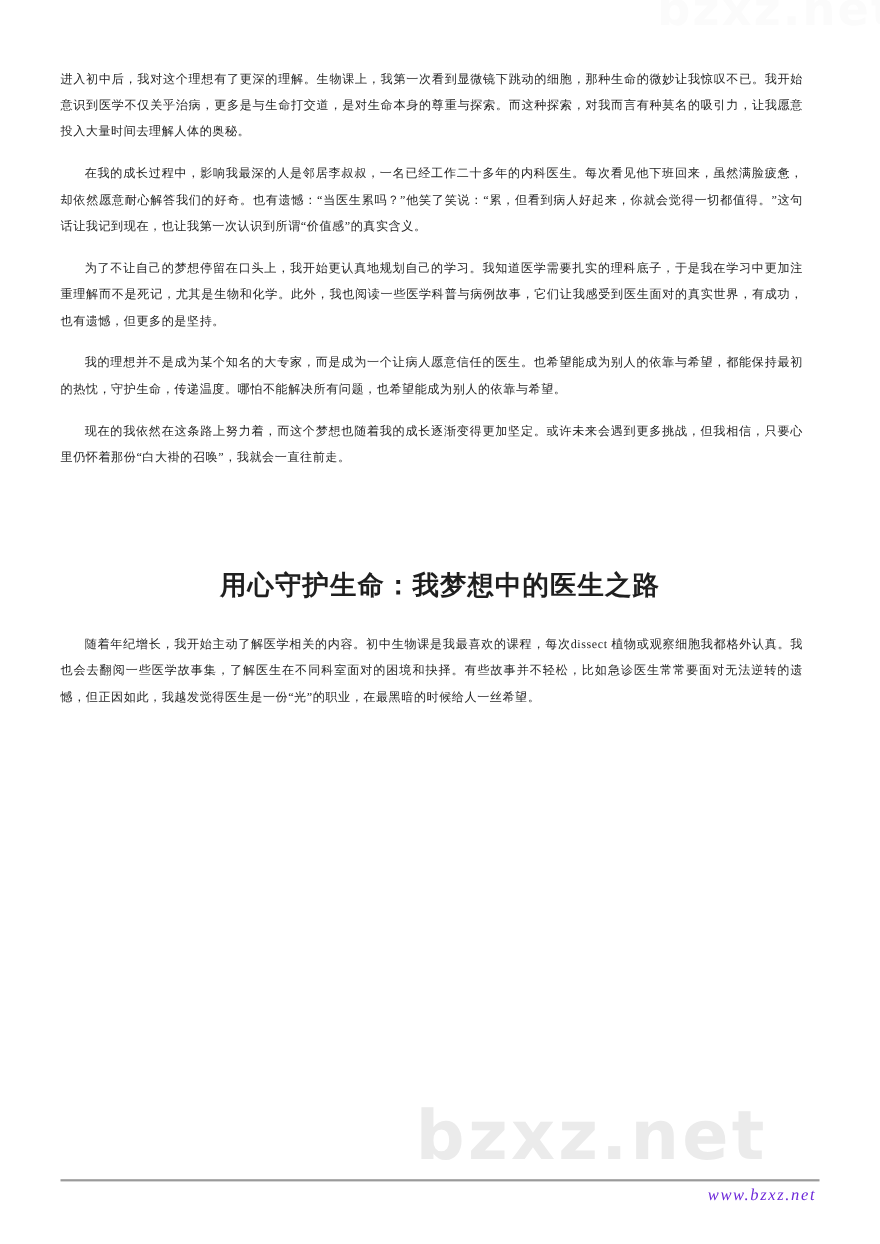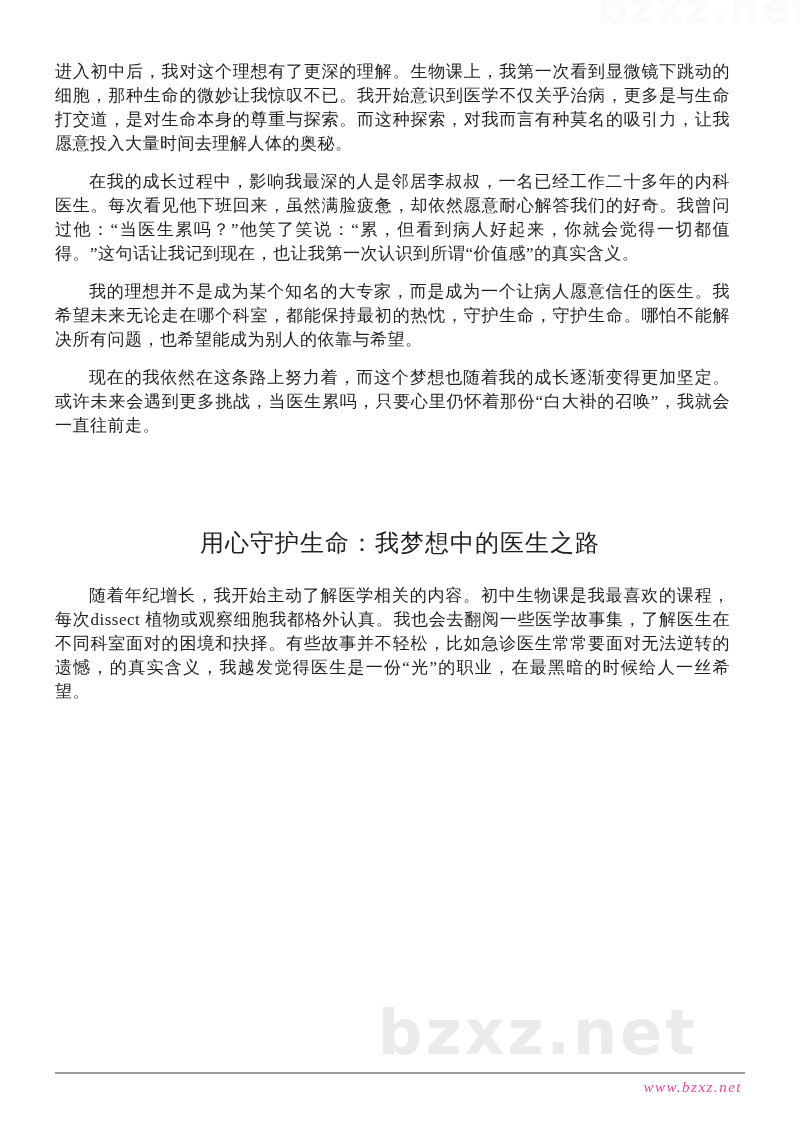--- a/index.html
+++ b/index.html
@@ -17,35 +17,35 @@
     color: #1f1f1f;
   }
   .content {
     position: absolute;
     left: 55px;
     right: 55px;
     top: 60px;
     z-index: 2;
   }
   .para {
-    font-size: 17px;
+    font-size: 11px;
     line-height: 24px;
     text-align: justify;
     text-justify: inter-ideograph;
     margin: 0 15px 14px 0;
     text-indent: 2em;
     letter-spacing: 0.5px;
   }
   .para.no-indent {
     text-indent: 0;
   }
   .essay-title {
     font-size: 24px;
     line-height: 34px;
-    font-weight: 400;
+    font-weight: 700;
     text-align: center;
     margin: 88px 0 24px 0;
     letter-spacing: 1px;
   }
   
   .watermark-main {
     position: absolute;
     left: 378px;
     top: 996px;
     z-index: 1;
@@ -81,45 +81,46 @@
   }
   .footer-site {
     position: absolute;
     right: 58px;
     top: 1079px;
     z-index: 3;
     font-family: "Liberation Serif", "DejaVu Serif", serif;
     font-style: italic;
     font-size: 15px;
     letter-spacing: 1.5px;
-    color: #ec4899;
+    color: #6d28d9;
   }
 </style>
 </head>
 <body>
 
 <div class="page">
 
   <div class="watermark-top">bzxz.net</div>
 
   <div class="watermark-main">bzxz.net</div>
 
   <div class="content">
 
     <section>
       <p class="para no-indent">进入初中后，我对这个理想有了更深的理解。生物课上，我第一次看到显微镜下跳动的细胞，那种生命的微妙让我惊叹不已。我开始意识到医学不仅关乎治病，更多是与生命打交道，是对生命本身的尊重与探索。而这种探索，对我而言有种莫名的吸引力，让我愿意投入大量时间去理解人体的奥秘。</p>
-      <p class="para">在我的成长过程中，影响我最深的人是邻居李叔叔，一名已经工作二十多年的内科医生。每次看见他下班回来，虽然满脸疲惫，却依然愿意耐心解答我们的好奇。我曾问过他：“当医生累吗？”他笑了笑说：“累，但看到病人好起来，你就会觉得一切都值得。”这句话让我记到现在，也让我第一次认识到所谓“价值感”的真实含义。</p>
-      <p class="para">我的理想并不是成为某个知名的大专家，而是成为一个让病人愿意信任的医生。我希望未来无论走在哪个科室，都能保持最初的热忱，守护生命，守护生命。哪怕不能解决所有问题，也希望能成为别人的依靠与希望。</p>
-      <p class="para">现在的我依然在这条路上努力着，而这个梦想也随着我的成长逐渐变得更加坚定。或许未来会遇到更多挑战，当医生累吗，只要心里仍怀着那份“白大褂的召唤”，我就会一直往前走。</p>
+      <p class="para">在我的成长过程中，影响我最深的人是邻居李叔叔，一名已经工作二十多年的内科医生。每次看见他下班回来，虽然满脸疲惫，却依然愿意耐心解答我们的好奇。也有遗憾：“当医生累吗？”他笑了笑说：“累，但看到病人好起来，你就会觉得一切都值得。”这句话让我记到现在，也让我第一次认识到所谓“价值感”的真实含义。</p>
+      <p class="para">为了不让自己的梦想停留在口头上，我开始更认真地规划自己的学习。我知道医学需要扎实的理科底子，于是我在学习中更加注重理解而不是死记，尤其是生物和化学。此外，我也阅读一些医学科普与病例故事，它们让我感受到医生面对的真实世界，有成功，也有遗憾，但更多的是坚持。</p>
+      <p class="para">我的理想并不是成为某个知名的大专家，而是成为一个让病人愿意信任的医生。也希望能成为别人的依靠与希望，都能保持最初的热忱，守护生命，传递温度。哪怕不能解决所有问题，也希望能成为别人的依靠与希望。</p>
+      <p class="para">现在的我依然在这条路上努力着，而这个梦想也随着我的成长逐渐变得更加坚定。或许未来会遇到更多挑战，但我相信，只要心里仍怀着那份“白大褂的召唤”，我就会一直往前走。</p>
     </section>
 
     <h1 class="essay-title">用心守护生命：我梦想中的医生之路</h1>
 
     <section>
-      <p class="para">随着年纪增长，我开始主动了解医学相关的内容。初中生物课是我最喜欢的课程，每次dissect 植物或观察细胞我都格外认真。我也会去翻阅一些医学故事集，了解医生在不同科室面对的困境和抉择。有些故事并不轻松，比如急诊医生常常要面对无法逆转的遗憾，的真实含义，我越发觉得医生是一份“光”的职业，在最黑暗的时候给人一丝希望。</p>
+      <p class="para">随着年纪增长，我开始主动了解医学相关的内容。初中生物课是我最喜欢的课程，每次dissect 植物或观察细胞我都格外认真。我也会去翻阅一些医学故事集，了解医生在不同科室面对的困境和抉择。有些故事并不轻松，比如急诊医生常常要面对无法逆转的遗憾，但正因如此，我越发觉得医生是一份“光”的职业，在最黑暗的时候给人一丝希望。</p>
     </section>
 
   </div>
 
   <div class="footer-divider"></div>
 
   <div class="footer-site">www.bzxz.net</div>
 
 </div>
 

